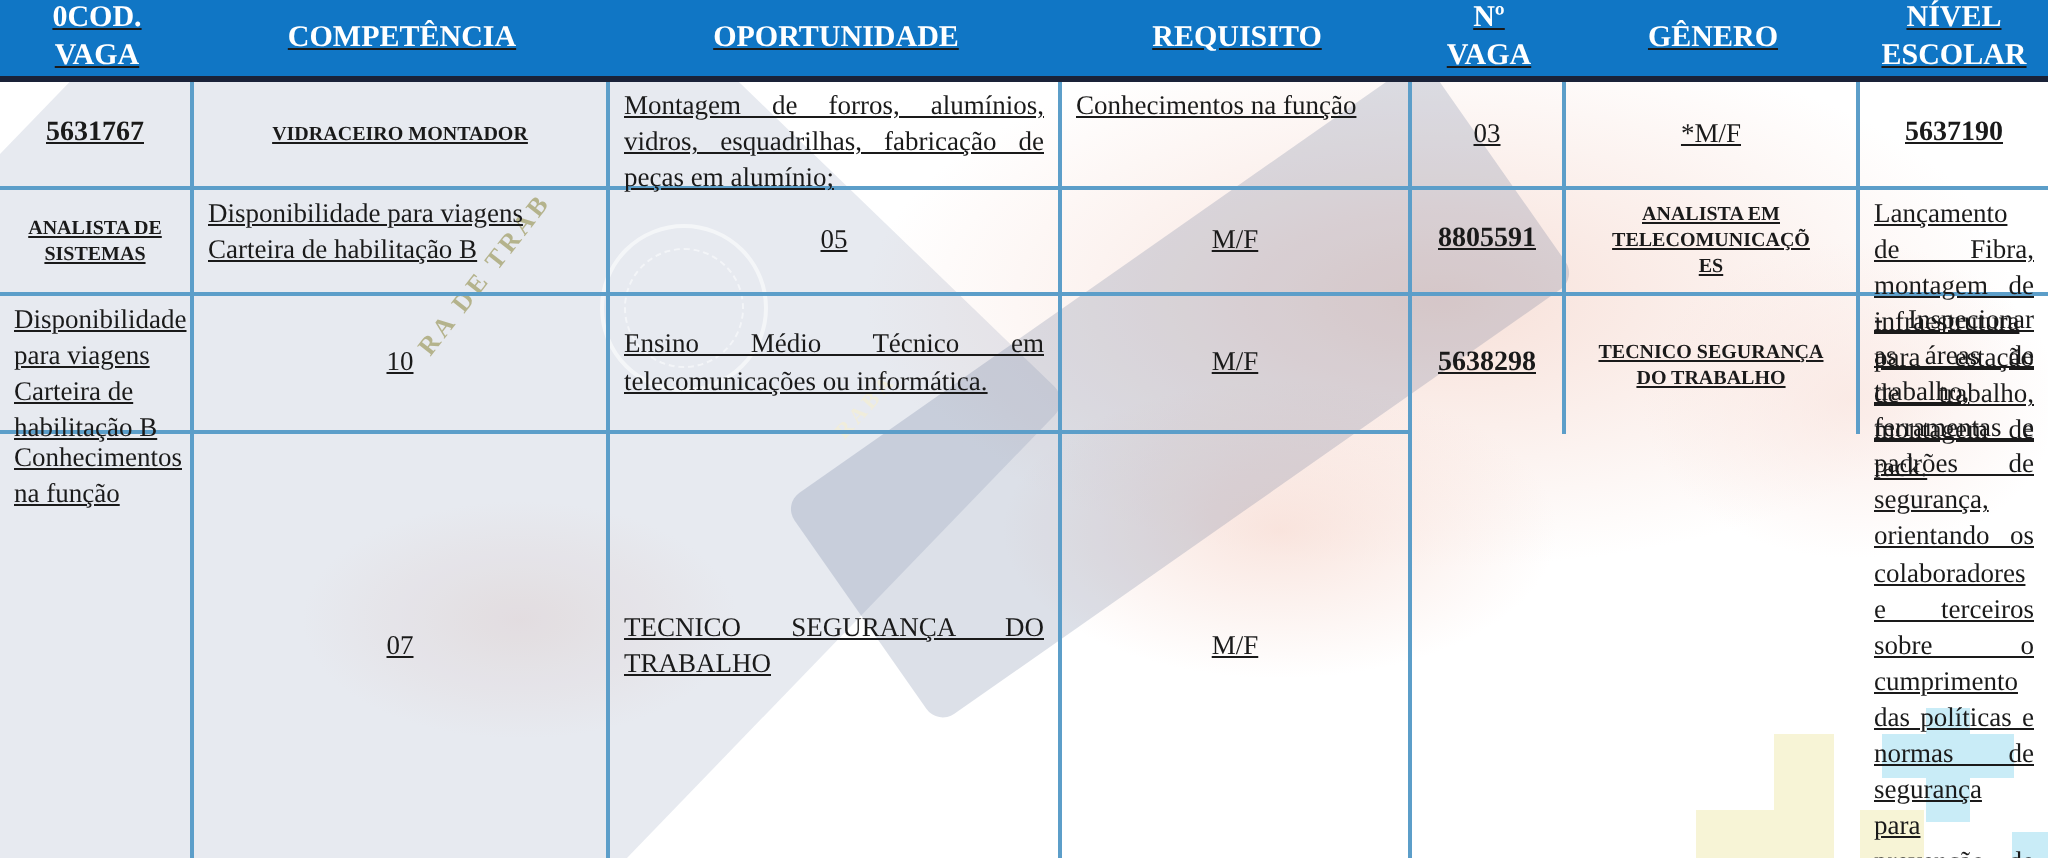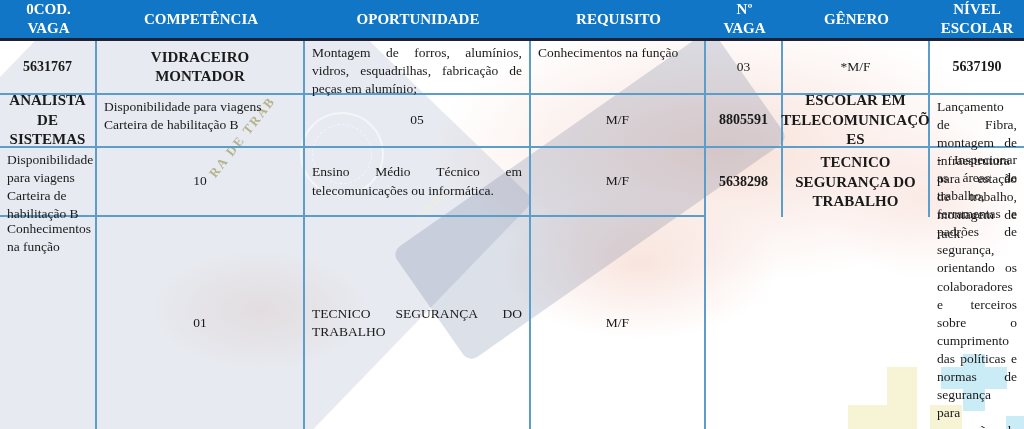--- a/index.html
+++ b/index.html
@@ -34,37 +34,38 @@
   .plusV{left:963px;top:354px;width:22px;height:57px;background:#C9ECF7;}
   .plusCorner{left:1006px;top:416px;width:18px;height:13px;background:#C9ECF7;}
   .yelA{left:887px;top:367px;width:30px;height:38px;background:#F7F4D6;}
   .yelB{left:848px;top:405px;width:69px;height:24px;background:#F7F4D6;}
   .yelC{left:930px;top:405px;width:32px;height:24px;background:#F7F4D6;}
   
   #grid{
     position:relative;z-index:1;display:grid;width:1004px;height:429px;
     grid-template-columns:97px 208px 226px 175px 77px 147px 94px;
     grid-template-rows:41px 54px 53px 69px 212px;
+    text-decoration:underline;
   }
   .cell{display:flex;box-sizing:border-box;border-right:2px solid #5C9EC9;
         font-size:13.5px;line-height:1.34;}
   .cell:nth-child(7n){border-right:none;}
   .cell span{white-space:pre-line;}
   .th{background:#1076C5;color:#fff;font-weight:bold;font-size:15px;line-height:1.25;
       align-items:center;justify-content:center;text-align:center;
       border-right:none;border-bottom:3px solid #1A2238;}
   .hsep{border-bottom:2px solid #5C9EC9;}
   .mid{align-items:center;}
   .top{align-items:flex-start;}
   .ctr{justify-content:center;text-align:center;}
   .just{text-align:justify;}
   .cell.pad{padding:3px 7px;}
   .grow{flex:1 1 auto;min-width:0;}
   .cod{font-weight:bold;font-size:14px;}
-  .oport{font-weight:bold;font-size:15px;line-height:1.3;padding:2px 8px;}
+  .oport{font-weight:bold;font-size:10px;line-height:1.3;padding:2px 8px;}
   .sq{text-decoration:underline;text-decoration-style:wavy;text-decoration-color:#D13438;
       text-decoration-thickness:1px;text-underline-offset:2px;}
 </style>
 </head>
 <body>
 
 <div id="stage">
 
   <div>
     <div class="bg wash wash1"></div>
@@ -144,21 +145,21 @@
         <span>05</span>
       </div>
     <div class="cell mid ctr hsep">
         <span>M/F</span>
       </div>
 
     <div class="cell mid ctr cod hsep">
         <span>8805591</span>
       </div>
     <div class="cell mid ctr oport hsep">
-        <span>ESCOLAR EM
+        <span>ANALISTA EM
 TELECOMUNICAÇÕ
 ES</span>
       </div>
     <div class="cell top just pad hsep">
         <span class="grow">Lançamento de Fibra, montagem de infraestrutura para estação de trabalho, montagem de rack.</span>
       </div>
     <div class="cell top pad hsep">
         <span>Disponibilidade para viagens
 Carteira de habilitação B</span>
       </div>
@@ -178,21 +179,21 @@
     <div class="cell mid ctr oport">
         <span>TECNICO SEGURANÇA DO TRABALHO</span>
       </div>
     <div class="cell top just pad">
         <span class="grow">- Inspecionar as áreas de trabalho, ferramentas e padrões de segurança, orientando os colaboradores e terceiros sobre o cumprimento das políticas e normas de segurança para prevenção de riscos e acidentes; - Garantir a atualização dos <span class="sq">PPRAs</span> e PCMSO dos contratos designados por sua liderança, acompanhando os cronogramas de segurança; - Inspecionar as áreas</span>
       </div>
     <div class="cell top pad">
         <span>Conhecimentos na função</span>
       </div>
     <div class="cell mid ctr">
-        <span>01</span>
+        <span>07</span>
       </div>
     <div class="cell mid just pad">
         <span class="grow">TECNICO SEGURANÇA DO TRABALHO</span>
       </div>
     <div class="cell mid ctr">
         <span>M/F</span>
       </div>
 
   </div>
 </div>

